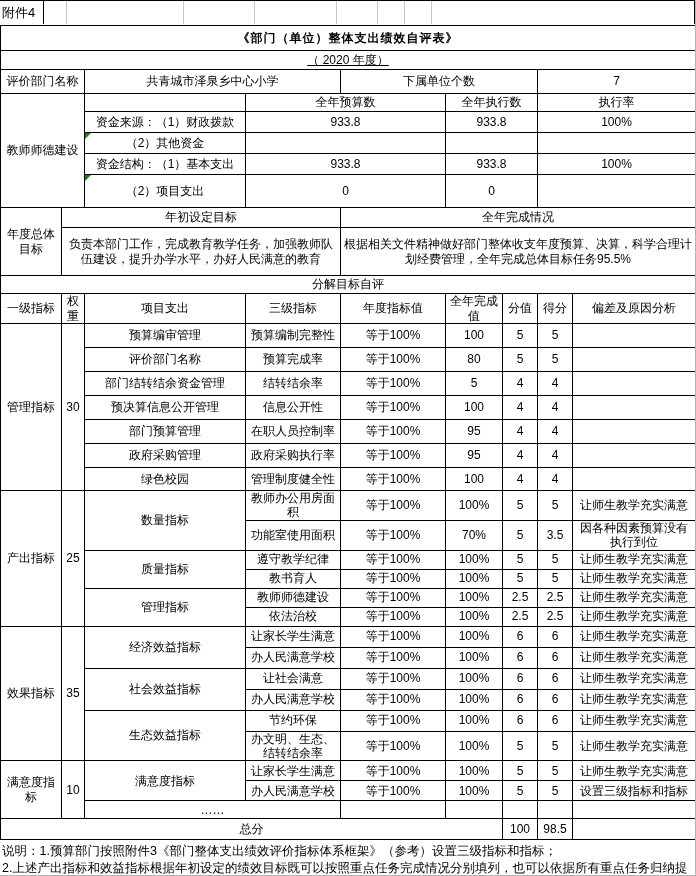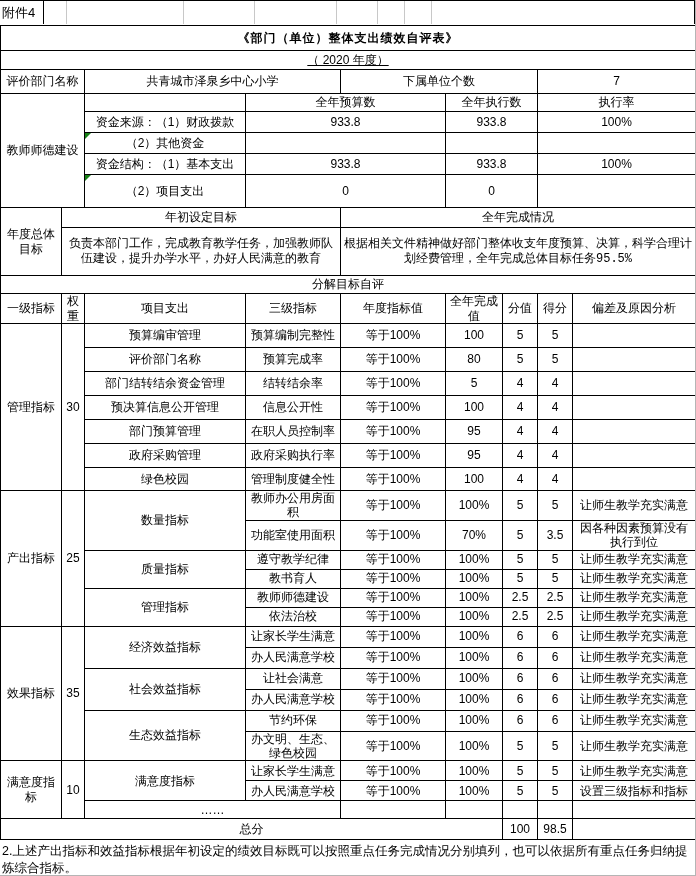--- a/index.html
+++ b/index.html
@@ -12,21 +12,21 @@
           border-right:1px solid #000;font-size:13px;padding-left:2px;box-sizing:border-box;}
   .gline{position:absolute;top:0;width:1px;height:23px;background:#c8c8c8;}
   .gline.dark{background:#000;}
   
   table.t{border-collapse:collapse;table-layout:fixed;width:695px;}
   table.t td{border:1px solid #000;text-align:center;vertical-align:middle;
              font-size:12px;line-height:1.2;padding:0 2px;overflow:hidden;
              word-break:break-all;position:relative;}
   td.title{font-size:22px;font-weight:bold;letter-spacing:1px;}
   td.subtitle{font-size:13px;text-decoration:underline;}
-  td.goaltext{font-size:12px;font-family:Liberation Mono, monospace;}
+  td.goaltext{font-size:12px;}
   .flagtri{position:absolute;left:0;top:0;width:0;height:0;
            border-top:6px solid #178117;border-right:6px solid transparent;}
   .notes{width:688px;margin:3px 0 0 2px;font-size:12.5px;line-height:1.35;text-align:left;}
   .notes p{margin:0;}
 </style>
 </head>
 <body>
 
 <div class="page">
 
@@ -287,21 +287,21 @@
     <tr style="height:21px">
       <td rowspan="2">生态效益指标</td>
       <td>节约环保</td>
       <td>等于100%</td>
       <td>100%</td>
       <td>6</td>
       <td>6</td>
       <td>让师生教学充实满意</td>
     </tr>
     <tr style="height:28px">
-      <td>办文明、生态、绿色校园</td>
+      <td>办文明、生态、结转结余率</td>
       <td>等于100%</td>
       <td>100%</td>
       <td>5</td>
       <td>5</td>
       <td>让师生教学充实满意</td>
     </tr>
 
     <tr style="height:20px">
       <td rowspan="3">满意度指标</td>
       <td rowspan="3">10</td>
@@ -333,16 +333,17 @@
     <tr style="height:21px">
       <td colspan="6">总分</td>
       <td>100</td>
       <td>98.5</td>
       <td></td>
     </tr>
   </tbody>
     </table>
 
   <div class="notes">
+    <p>说明：1.预算部门按照附件3《部门整体支出绩效评价指标体系框架》（参考）设置三级指标和指标；</p>
     <p>2.上述产出指标和效益指标根据年初设定的绩效目标既可以按照重点任务完成情况分别填列，也可以依据所有重点任务归纳提炼综合指标。</p>
   </div>
 
 </div>
 
 </body></html>

